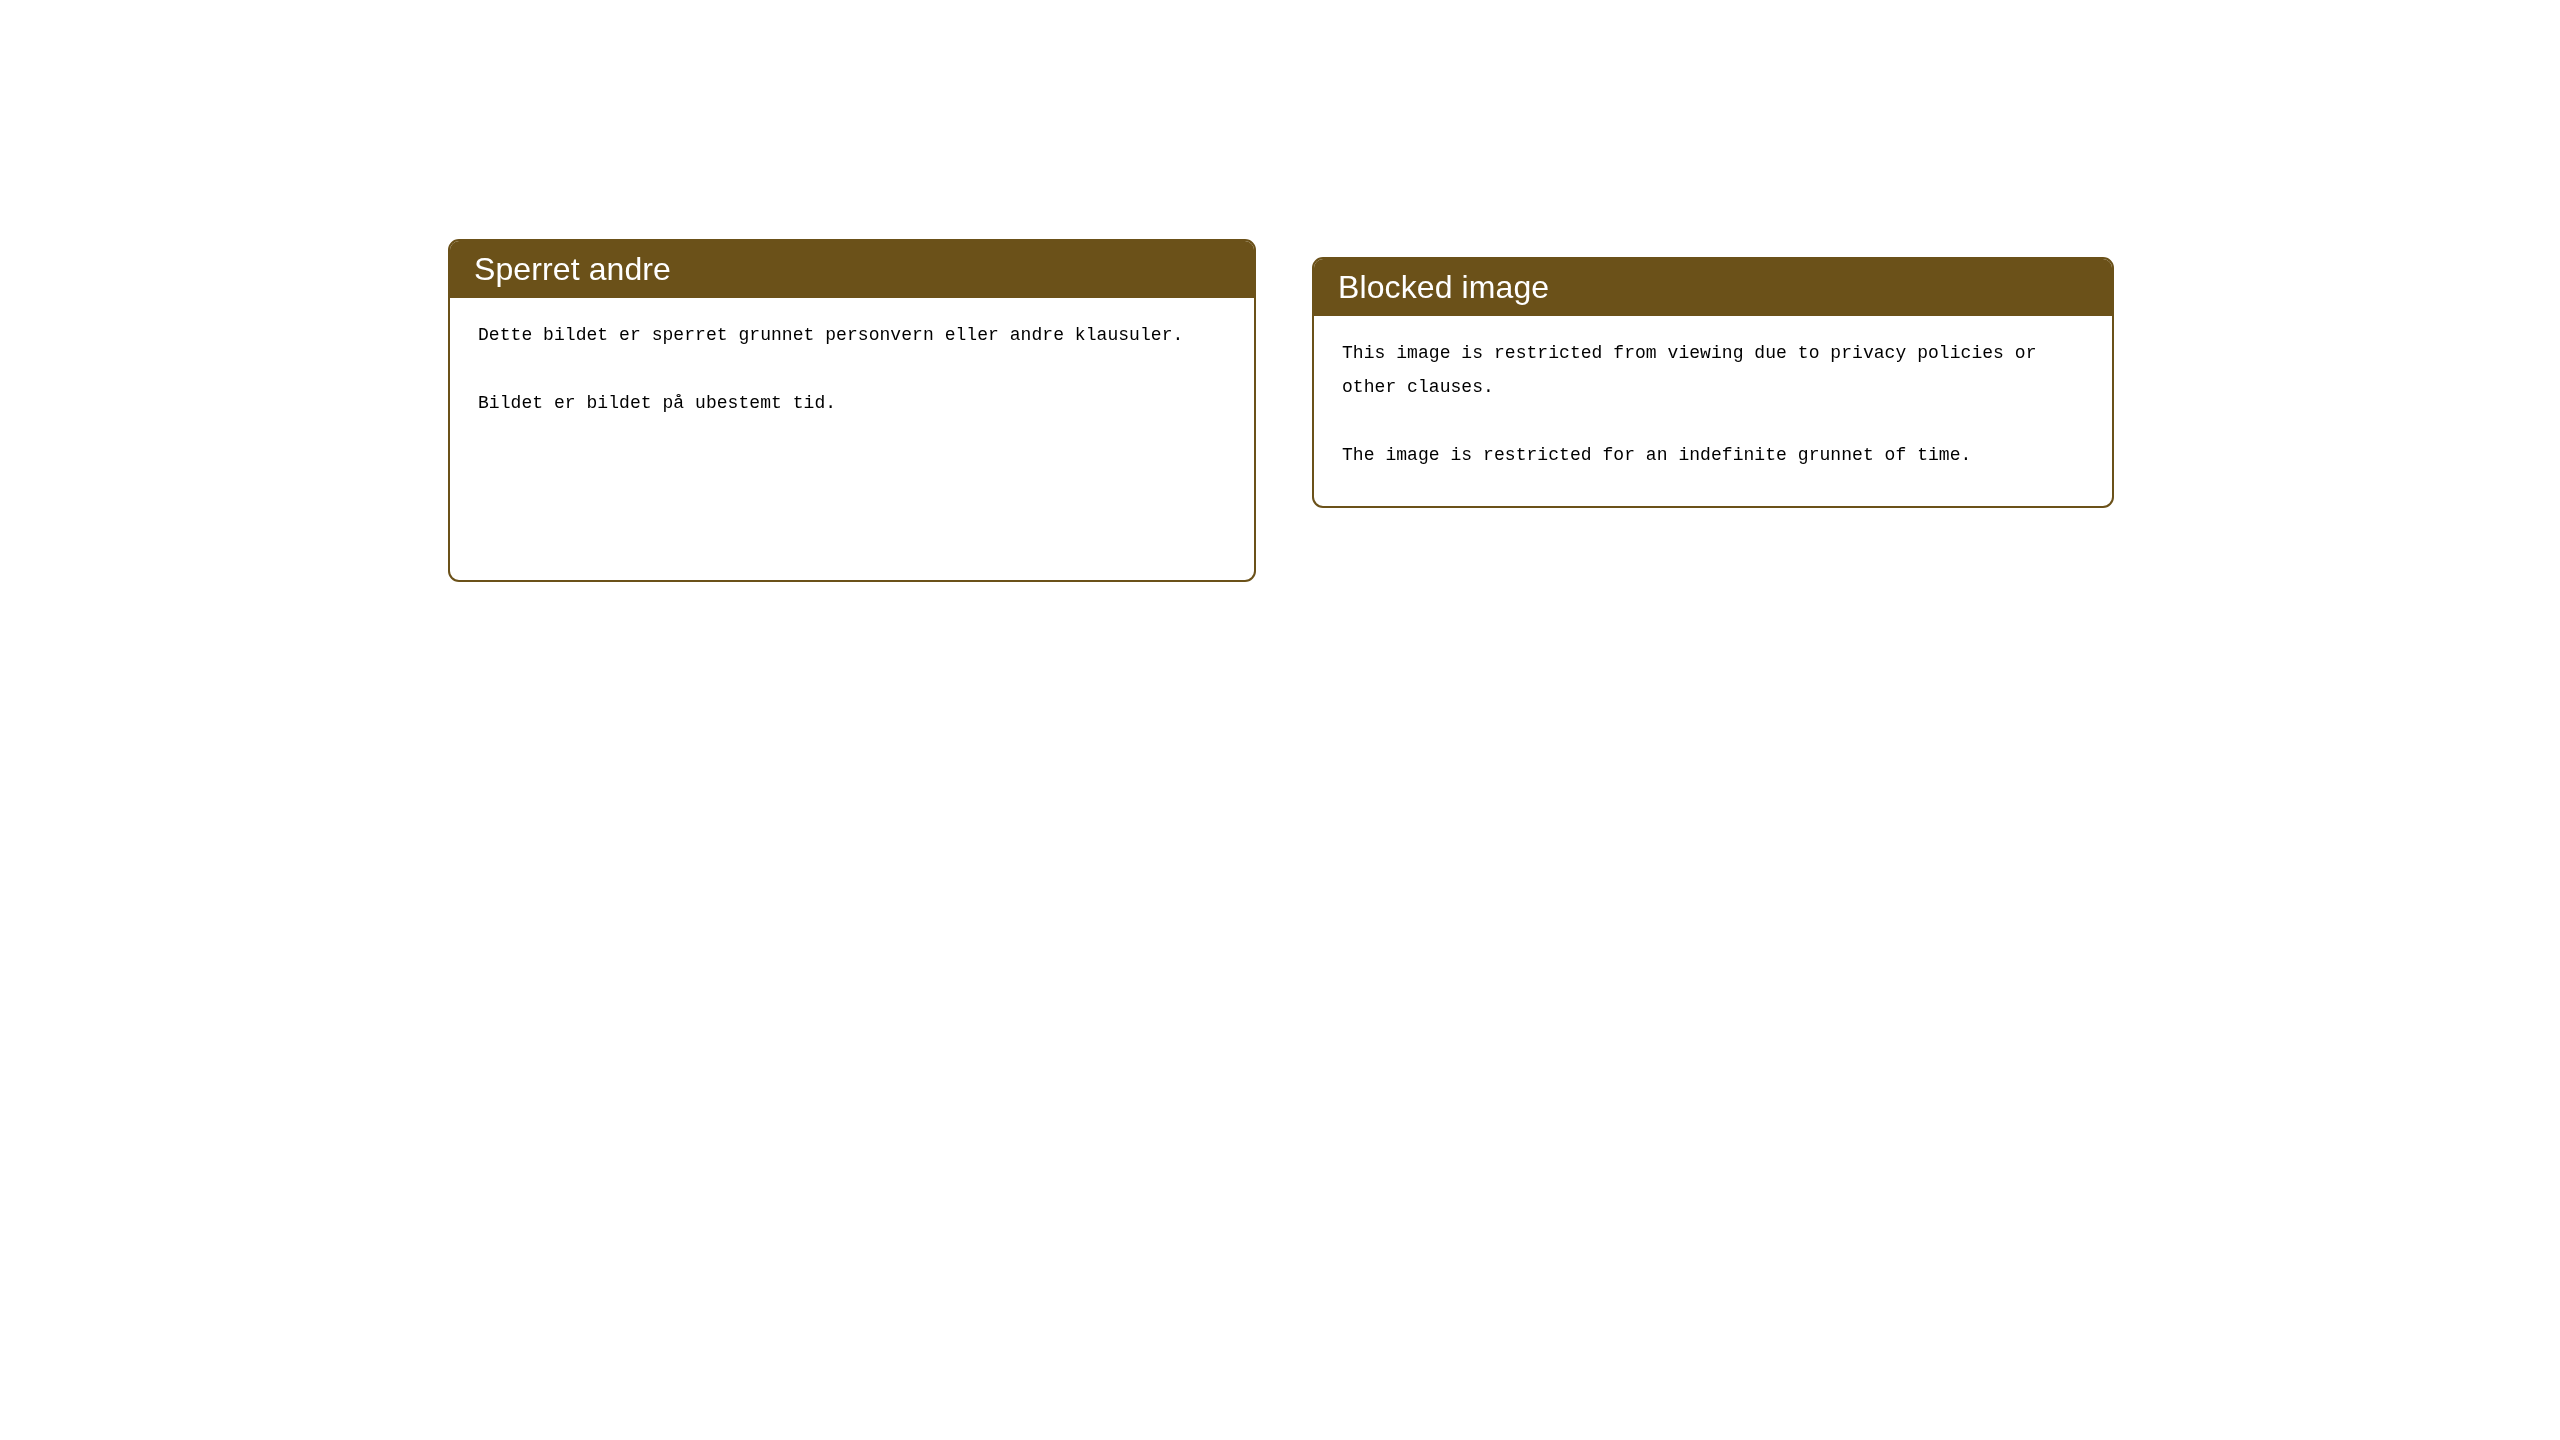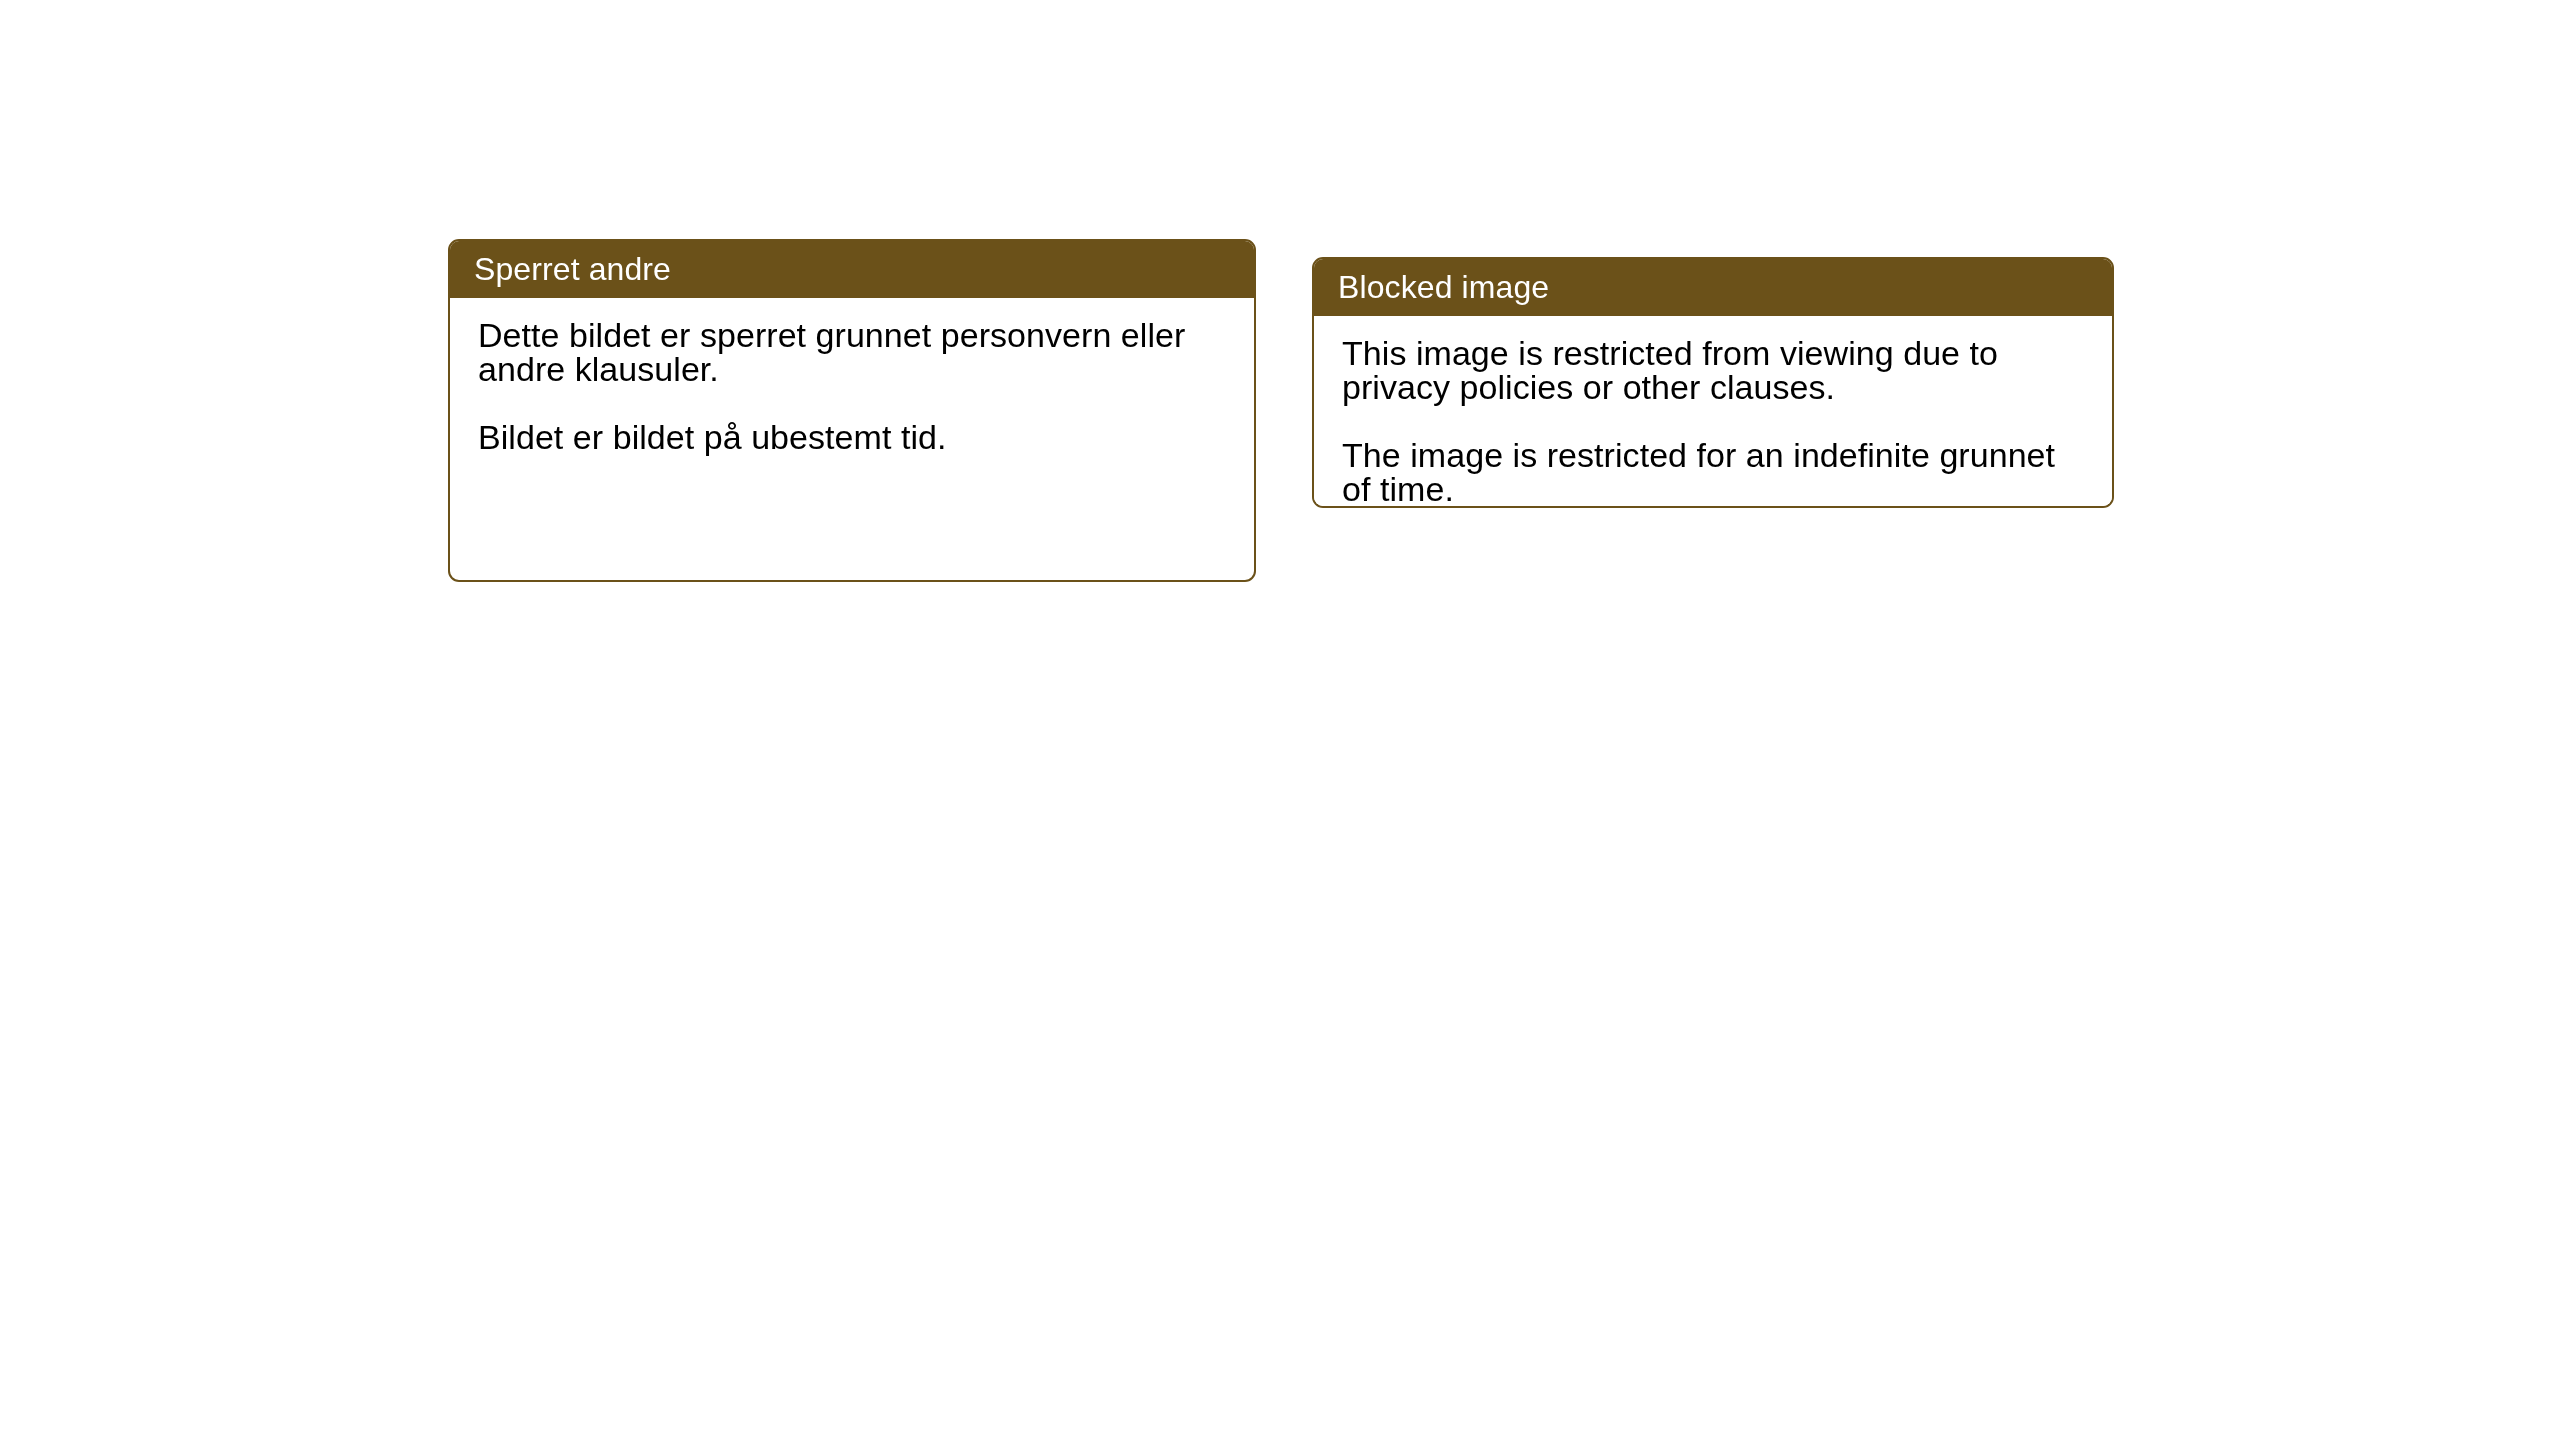--- a/index.html
+++ b/index.html
@@ -69,24 +69,25 @@
 
   .card-body {
     box-sizing: border-box;
     padding: 20px 24px 0 28px;
     background: #ffffff;
   }
 
   .card-body p {
     margin: 0;
     color: #000000;
-    font-size: 34px;
+    font-size: 18px;
     line-height: 34px;
     font-weight: 400;
     letter-spacing: 0.05px;
+    font-family: Liberation Mono, monospace;
   }
 
   .card-body p.second-para {
     margin-top: 34px;
   }
 </style>
 </head>
 <body>
 
 <div id="page">

